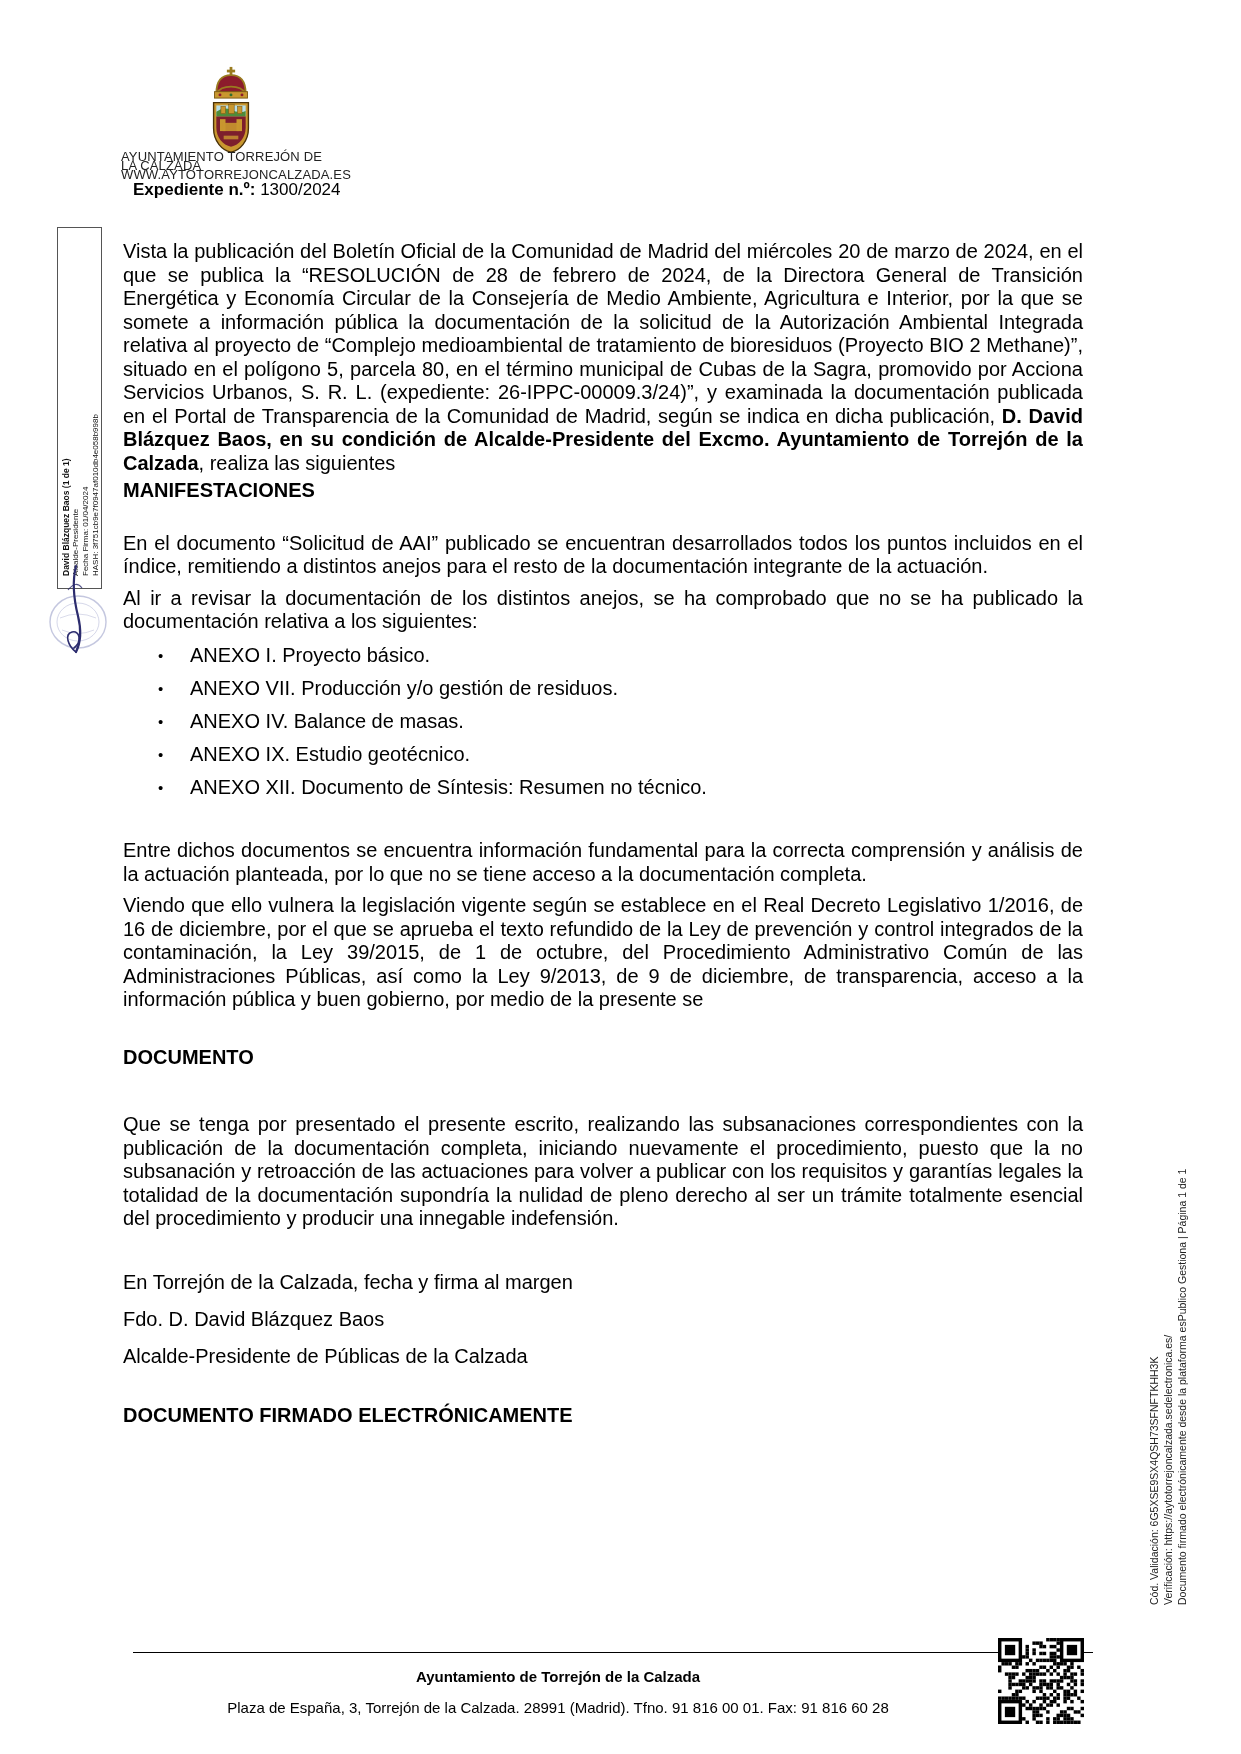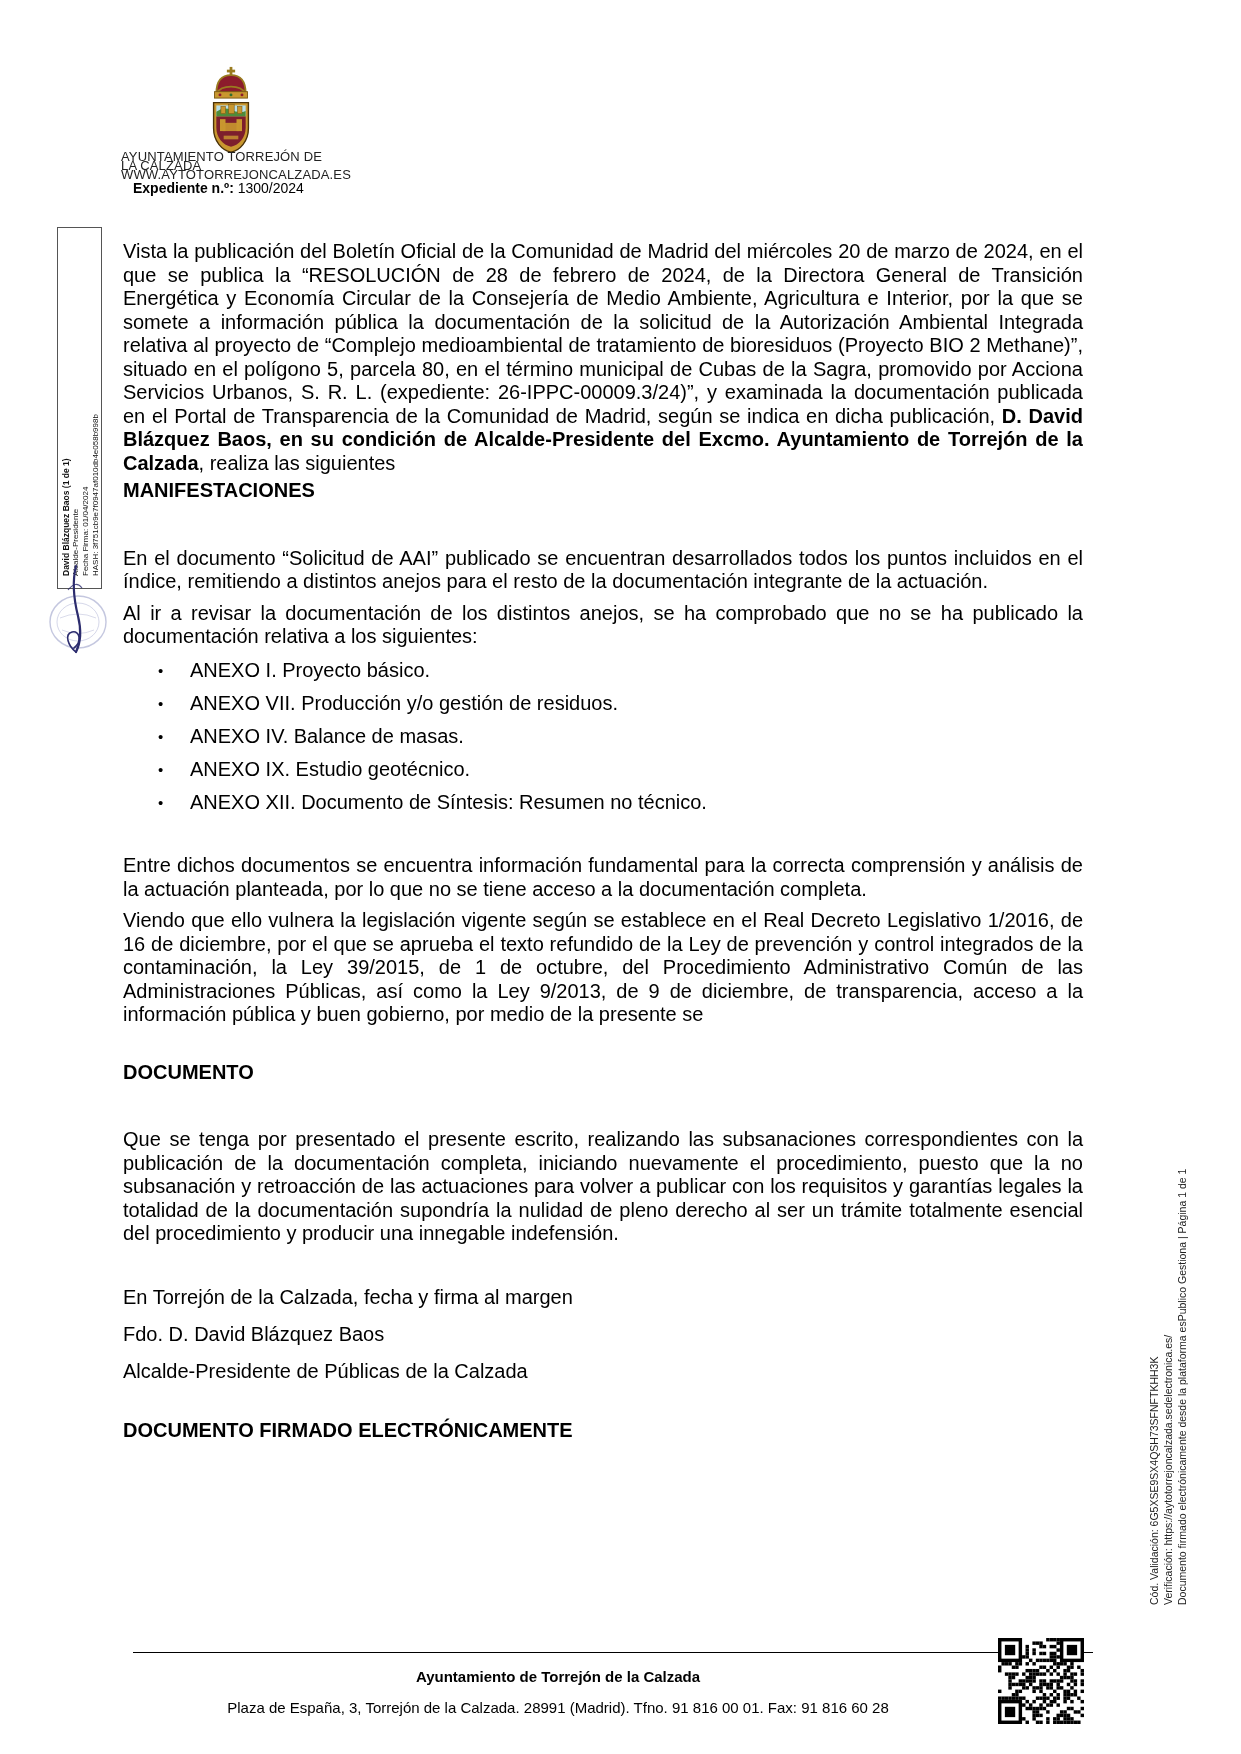--- a/index.html
+++ b/index.html
@@ -7,39 +7,39 @@
   body {
     width:1241px; height:1754px; position:relative; overflow:hidden;
     font-family:"Liberation Sans", sans-serif; color:#000;
   }
   .page { position:absolute; inset:0; background:#fff; }
 
   
   .logo-wrap { position:absolute; left:203px; top:66px; width:56px; height:88px; }
   .org-lines { position:absolute; left:121px; top:152px; width:220px; text-align:left;
                font-size:13px; font-weight:normal; line-height:9px; letter-spacing:.15px; color:#222; }
-  .expediente { position:absolute; left:133px; top:180px; font-size:14px;text-align:center; }
+  .expediente { position:absolute; left:133px; top:180px; font-size:17px;text-align:center; }
   .expediente .lbl { font-weight:bold; }
 
   
   .left-stamp-box { position:absolute; left:57px; top:227px; width:45px; height:362px;
                     border:1px solid #555; }
   .left-stamp-text { position:absolute; left:3px; top:348px; width:330px;
                      transform:rotate(-90deg); transform-origin:0 0;
                      font-size:8px; line-height:10px; color:#111; white-space:nowrap; }
   .left-stamp-text .b { font-weight:bold; font-size:8.5px; }
   .signature-svg { position:absolute; left:38px; top:560px; width:76px; height:100px; }
 
   
   .main { position:absolute; left:123px; top:240px; width:960px;
           font-size:20px; line-height:23.5px; text-align:justify; }
   .main p { text-align:justify; }
   .h-center { text-align:center; font-weight:bold; padding-right:110px; }
   .h1 { margin-top:4px; }
-  .p2 { margin-top:44px; }
+  .p2 { margin-top:29px; }
   .p3 { margin-top:8px; }
   .blist { margin-top:10px; list-style:none; }
   .blist li { position:relative; padding-left:67px; margin-bottom:9.5px; text-align:left; }
   .blist li::before { content:"\2022"; position:absolute; left:35px; top:0; font-size:15px; }
   .p4 { margin-top:40px; }
   .p5 { margin-top:8px; }
   .h2 { margin-top:34px; }
   .p6 { margin-top:44px; }
   .p7 { margin-top:40px; text-align:left; }
   .sig1 { margin-top:14px; text-align:right; padding-right:0; }

